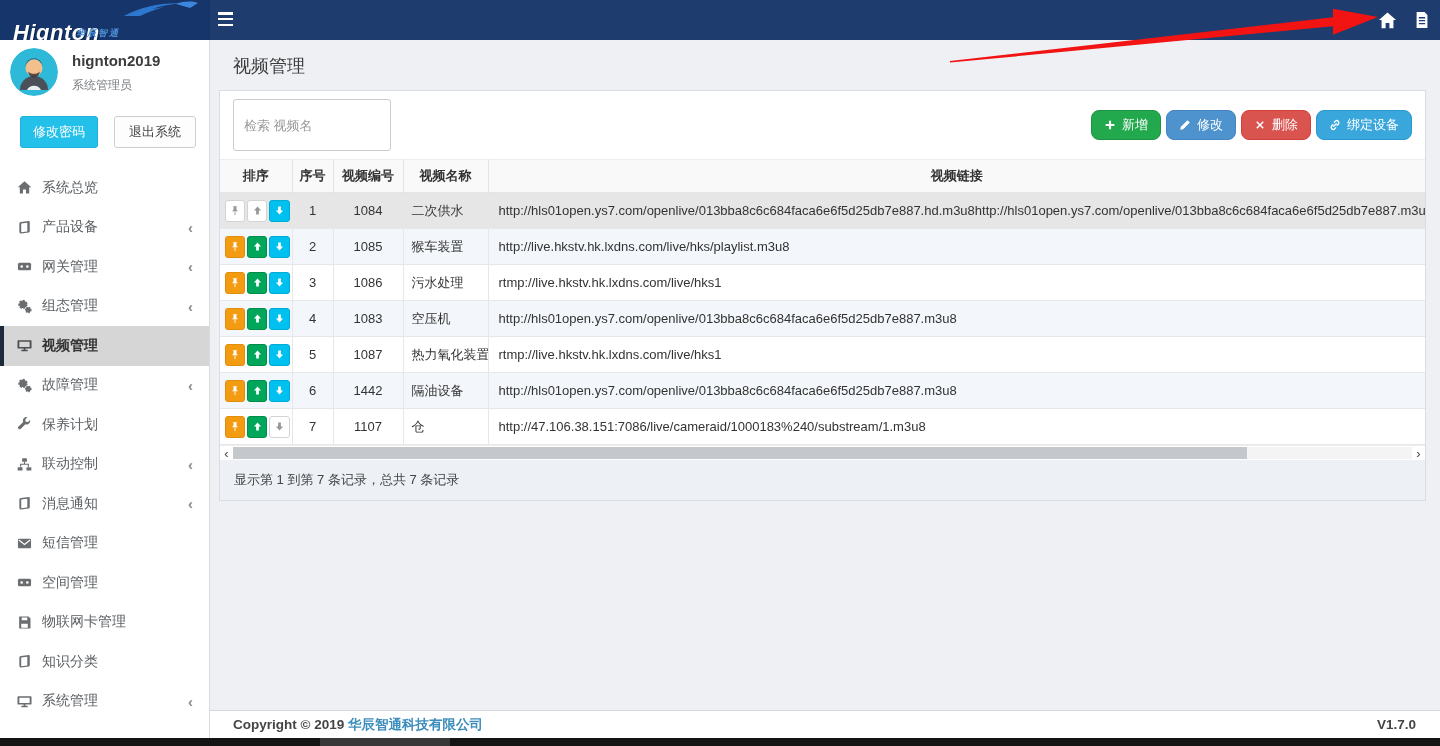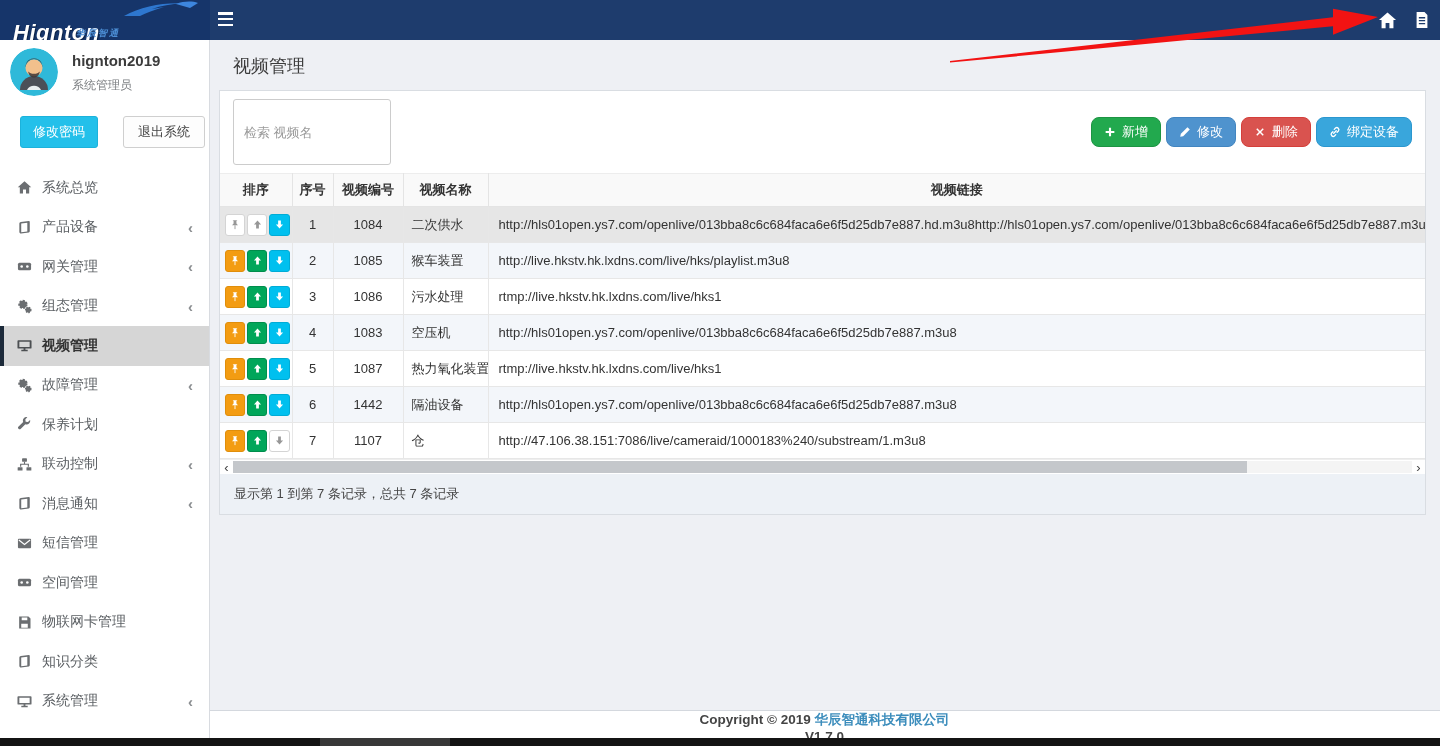--- a/index.html
+++ b/index.html
@@ -23,37 +23,37 @@
 
   
   .sidebar{position:absolute;left:0;top:40px;width:209px;height:698px;background:#fff;border-right:1px solid #d8dbe0;z-index:4;}
   .user-panel{display:flex;align-items:flex-start;padding:8px 0 0 10px;}
   .avatar{width:48px;height:48px;border-radius:50%;overflow:hidden;flex:0 0 48px;}
   .user-meta{margin-left:14px;padding-top:4px;}
   .user-name{font-size:15px;font-weight:700;color:#3c3c3c;}
   .user-role{font-size:12px;color:#7a7d80;margin-top:8px;}
   .user-actions{display:flex;margin:20px 0 0 20px;}
   .btn-cyan{background:#23c0ea;border:1px solid #1cb2db;color:#fff;font-size:13px;padding:6px 12px;border-radius:3px;cursor:pointer;}
-  .btn-light{background:#fdfdfd;border:1px solid #cfcfcf;color:#444;font-size:13px;padding:6px 14px;border-radius:3px;margin-left:25px;cursor:pointer;}
+  .btn-light{background:#fdfdfd;border:1px solid #cfcfcf;color:#444;font-size:13px;padding:6px 14px;border-radius:3px;margin-left:16px;cursor:pointer;}
   .menu{position:absolute;left:0;top:128px;width:100%;}
   .menu-item{display:flex;align-items:center;height:39.5px;padding-left:15px;color:#5c6064;text-decoration:none;cursor:pointer;position:relative;}
   .mi-icon{width:18px;margin-right:9px;color:#6b6e71;display:inline-flex;justify-content:center;}
   .mi-icon svg{width:15px;height:15px;fill:currentColor;}
   .mi-label{font-size:14px;}
   .mi-chevron{position:absolute;right:16px;color:#8a8d90;font-size:15px;font-weight:700;}
   .menu-item.active{background:#d6d6d6;border-left:4px solid #1c2a3a;padding-left:11px;}
   .menu-item.active .mi-label{color:#333;font-weight:700;}
   .menu-item.active .mi-icon{color:#4c4f52;}
 
   
   .content{position:absolute;left:210px;top:40px;right:0;bottom:8px;background:#eef0f4;overflow:hidden;}
   .page-title{position:absolute;left:23px;top:14px;margin:0;font-size:18px;font-weight:400;color:#3c3c3c;}
   .panel{position:absolute;left:9px;right:14px;top:50px;background:#fff;border:1px solid #d9dde2;}
   .panel-toolbar{display:flex;justify-content:space-between;align-items:center;padding:8px 13px;}
-  .search{width:136px;height:18px;padding:23px 10px;border:1px solid #ccc;border-radius:3px;font-size:13px;color:#14532d;font-family:inherit;}
+  .search{width:136px;height:18px;padding:16px 10px;border:1px solid #ccc;border-radius:3px;font-size:13px;color:#14532d;font-family:inherit;}
   .search::placeholder{color:#999;}
   .toolbar-buttons{display:flex;}
   .tb{display:inline-flex;align-items:center;height:30px;padding:0 12px;margin-left:5px;border-radius:8px;color:#fff;font-size:13px;cursor:pointer;font-family:inherit;}
   .tb-ic{display:inline-flex;margin-right:6px;}
   .tb-ic svg{width:12px;height:12px;fill:#fff;}
   .tb-green{background:#22a94e;border:1px solid #1d9443;}
   .tb-blue{background:#4f93ce;border:1px solid #4285c0;}
   .tb-red{background:#d9534f;border:1px solid #d43f3a;}
   .tb-info{background:#39a6dc;border:1px solid #2b97cf;}
   .tb-info .tb-ic svg{fill:none;stroke:#fff;stroke-width:1.8;stroke-linecap:round;}
@@ -82,21 +82,21 @@
   .hscroll{position:relative;height:14px;background:#fff;border-top:1px solid #eee;}
   .hs-btn{position:absolute;top:0;width:13px;height:14px;display:flex;align-items:center;justify-content:center;font-size:13px;line-height:1;color:#444;cursor:pointer;user-select:none;}
   .hs-left{left:0;}
   .hs-right{right:0;}
   .hs-track{position:absolute;left:13px;right:13px;top:1px;height:12px;background:#f4f4f4;}
   .hs-thumb{position:absolute;left:0;top:0;height:12px;width:86%;background:#c4c7cb;cursor:grab;}
 
   .panel-footer{background:#edf1f6;padding:11px 14px;font-size:13px;color:#444;}
 
   
-  .footer{position:absolute;left:210px;right:0;bottom:8px;height:27px;background:#fff;border-top:1px solid #d4d8de;display:flex;align-items:center;justify-content:space-between;padding:0 24px 0 23px;z-index:4;flex-direction:column;}
+  .footer{position:absolute;left:210px;right:0;bottom:8px;height:27px;background:#fff;border-top:1px solid #d4d8de;display:flex;align-items:center;justify-content:space-between;padding:0 24px 0 23px;z-index:4;}
   .copyright{font-size:13.5px;font-weight:700;color:#444;}
   .company{color:#3c8dbc;text-decoration:none;cursor:pointer;}
   .version{font-size:13.5px;font-weight:700;color:#444;}
 
   .bottom-strip{position:absolute;left:0;bottom:0;width:1440px;height:8px;z-index:10;
     background:linear-gradient(90deg,#141414 0px,#141414 320px,#383838 320px,#383838 450px,#141414 450px);}
 </style>
 </head>
 <body>
 

